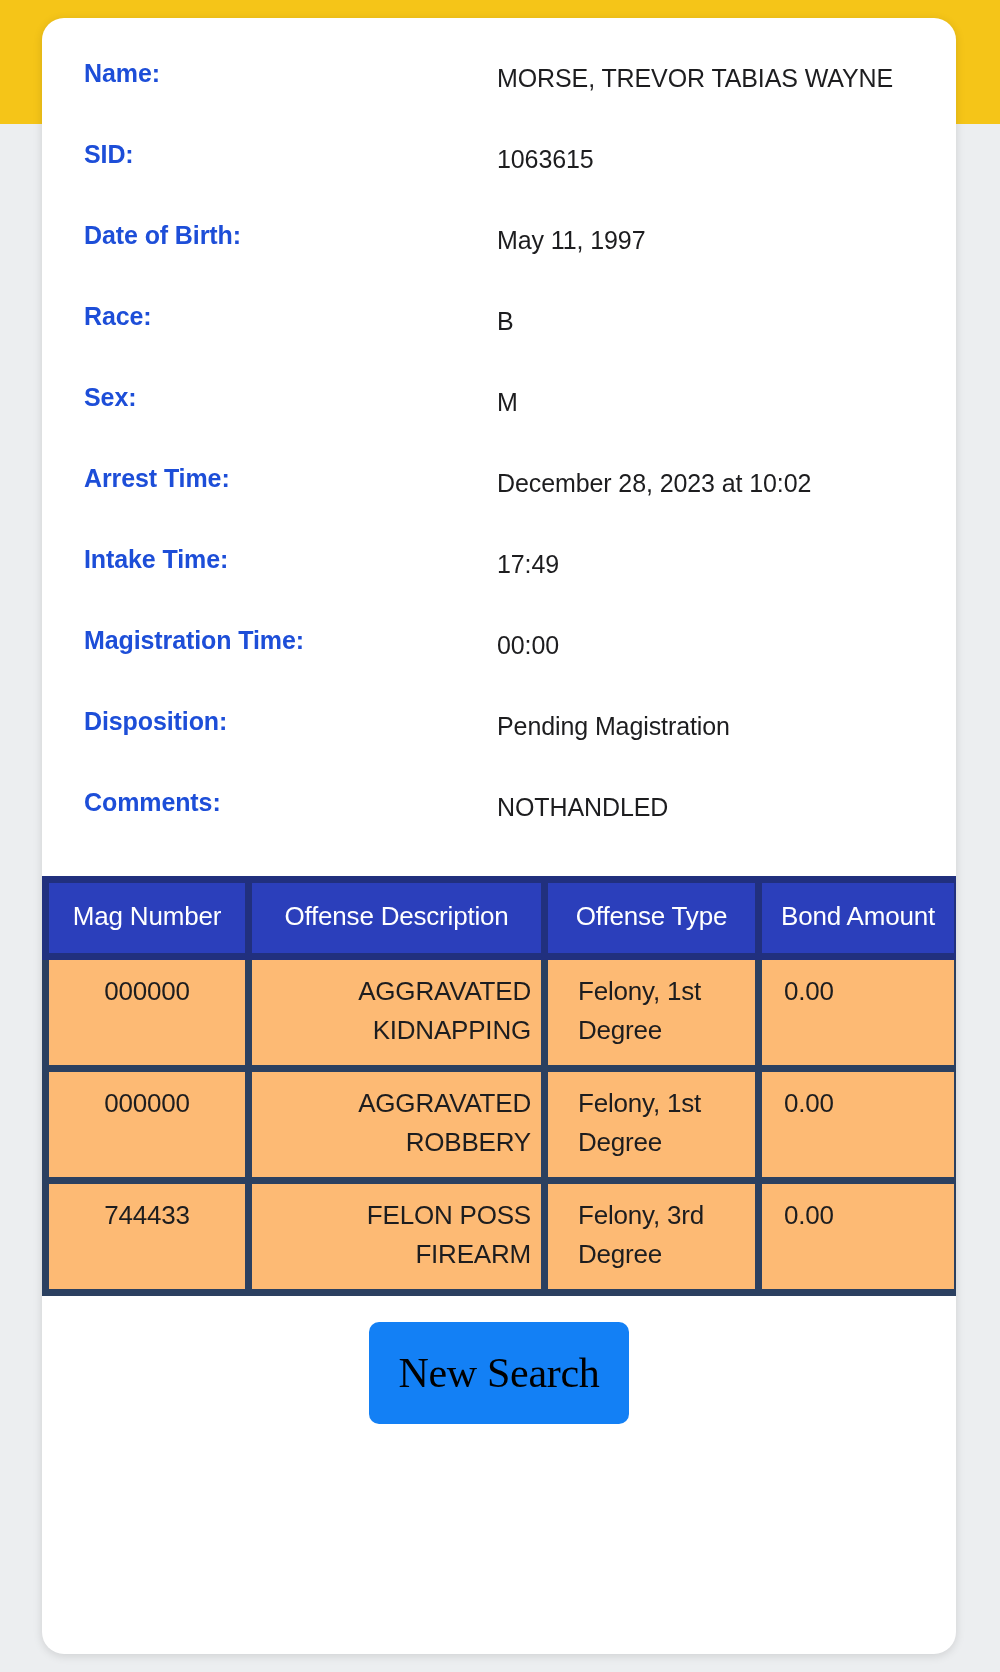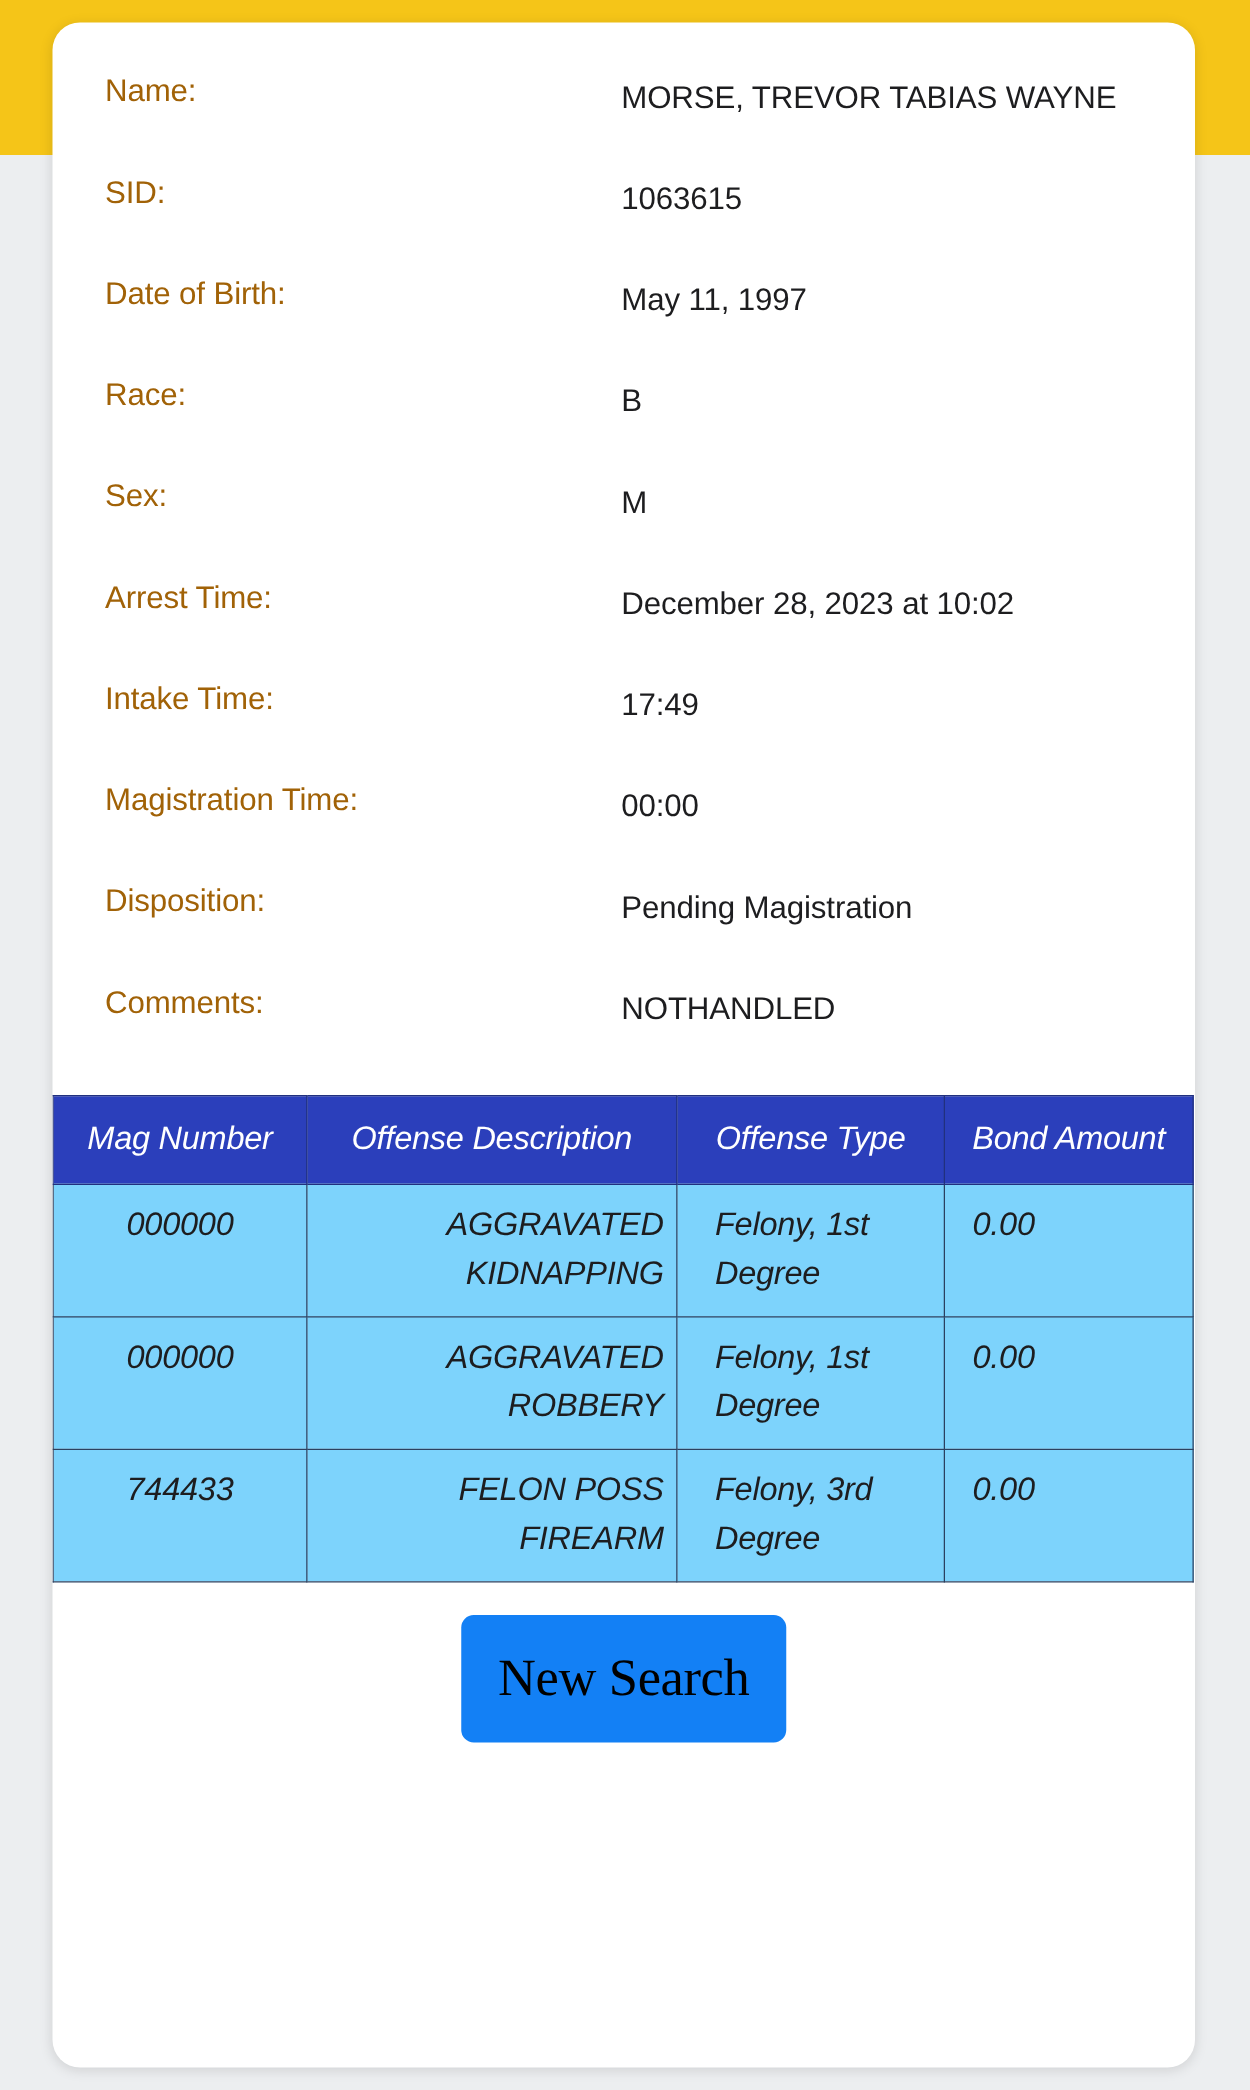--- a/index.html
+++ b/index.html
@@ -54,22 +54,22 @@
   }
   .details td {
     vertical-align: top;
     padding: 0;
   }
   .detail-row { height: 81px; }
 
   .d-label {
     width: 425px;
     font-size: 25px;
-    font-weight: normal;
-    color: #a16207;
+    font-weight: bold;
+    color: #1d4ed8;
     letter-spacing: -0.1px;
     padding-left: 16px !important;
     padding-top: 14px !important;
     line-height: 1.25;
   }
   .d-value {
     font-size: 25px;
     font-weight: normal;
     color: #1d1d1f;
     letter-spacing: -0.1px;
@@ -87,37 +87,36 @@
     padding: 0 0 0 0;
   }
   table.offenses {
     width: 912px;
     margin-left: -26px;
     border-collapse: collapse;
     table-layout: fixed;
   }
   table.offenses th,
   table.offenses td {
-    border: 1px solid #ef4444;
+    border: 7px solid #ef4444;
     vertical-align: top;
     font-size: 26px;
     line-height: 1.52;
     letter-spacing: -0.2px;
-    font-style: italic;
   }
   table.offenses thead th {
     background: #2b3fbb;
     color: #ffffff;
     font-weight: normal;
     text-align: center;
     padding: 14px 8px 16px 8px;
     border-color: #21307e;
   }
   table.offenses tbody td {
-    background: #7dd3fc;
+    background: #fdba74;
     color: #1d1d1f;
     padding: 12px 10px 14px 10px;
     border-color: #2b4060;
   }
   .col-mag    { width: 203px; text-align: center; }
   .col-desc   { width: 296px; text-align: right; padding-left: 30px !important; }
   .col-type   { width: 214px; text-align: left;  padding-left: 30px !important; }
   .col-bond   { width: 199px; text-align: left;  padding-left: 22px !important; }
 
   thead .col-desc,

